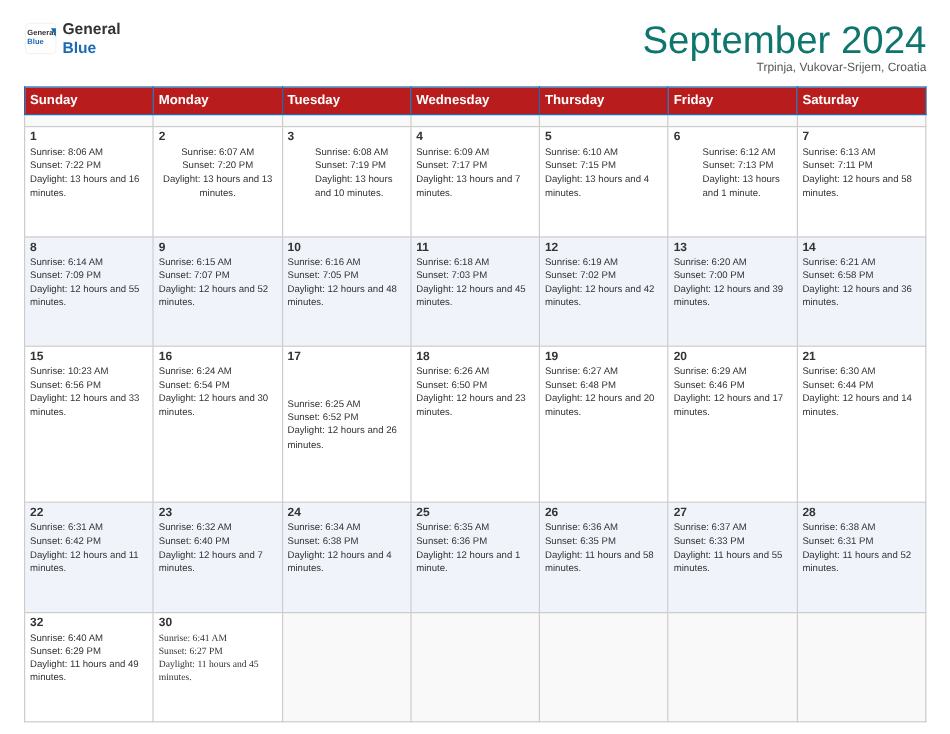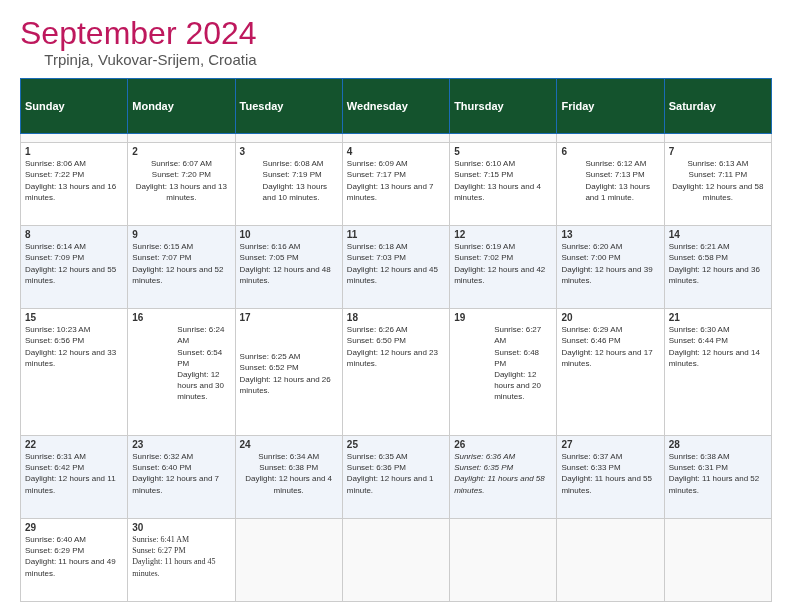--- a/index.html
+++ b/index.html
@@ -39,40 +39,40 @@
     .logo-icon {
       width: 28px;
       height: 28px;
     }
     .title-block {
       text-align: right;
     }
     .month-title {
       font-size: 32px;
       font-weight: normal;
-      color: #be185d;
+      color: #0f766e;
       line-height: 1.1;
     }
     .location {
-      font-size: 15px;
+      font-size: 10px;
       color: #555;
       text-align: right;
     }
     .calendar {
       flex: 1;
       border-collapse: collapse;
       width: 100%;
       table-layout: fixed;
     }
     .calendar th {
-      background-color: #14532d;
+      background-color: #b91c1c;
       color: #fff;
       font-size: 11px;
       font-weight: bold;
-      padding: 21px 4px;
+      padding: 5px 4px;
       text-align: left;
       border: 1px solid #1a6bb5;
     }
     .calendar td {
       border: 1px solid #ccc;
       vertical-align: top;
       padding: 3px 4px;
       font-size: 8.5px;
       color: #333;
       width: 14.28%;
@@ -98,20 +98,33 @@
     }
     .empty-cell {
       background: #f9f9f9 !important;
     }
   </style>
 </head>
 <body>
 
 <div class="page">
   <div class="header">
+    <div class="logo">
+      <svg class="logo-icon" viewBox="0 0 40 40">
+        <rect x="0" y="0" width="40" height="40" fill="white"></rect>
+        <rect x="2" y="2" width="36" height="36" rx="4" fill="white" stroke="#ddd" stroke-width="0.5"></rect>
+        <text x="4" y="16" font-size="9" font-weight="bold" fill="#333" font-family="Arial">General</text>
+        <text x="4" y="27" font-size="9" font-weight="bold" fill="#1a6bb5" font-family="Arial">Blue</text>
+        <polygon points="32,8 38,18 38,8" fill="#1a6bb5"></polygon>
+      </svg>
+      <div class="logo-text">
+        <span class="general">General</span>
+        <span class="blue">Blue</span>
+      </div>
+    </div>
     <div class="title-block">
       <div class="month-title">September 2024</div>
       <div class="location">Trpinja, Vukovar-Srijem, Croatia</div>
     </div>
   </div>
 
   <table class="calendar">
     <thead>
       <tr id="dow-row">
           <th>Sunday</th>
@@ -165,21 +178,21 @@
 Daylight: 13 hours and 4 minutes.</div>
           </td>
           <td>
             <span class="day-num">6</span>
             <div class="day-info" style="white-space: pre-line; margin-left: 24px;">Sunrise: 6:12 AM
 Sunset: 7:13 PM
 Daylight: 13 hours and 1 minute.</div>
           </td>
           <td>
             <span class="day-num">7</span>
-            <div class="day-info" style="white-space: pre-line; text-align: center;">Sunrise: 6:13 AM
+            <div class="day-info" style="white-space: pre-line;">Sunrise: 6:13 AM
 Sunset: 7:11 PM
 Daylight: 12 hours and 58 minutes.</div>
           </td>
         </tr>
         <tr>
           <td>
             <span class="day-num">8</span>
             <div class="day-info" style="white-space: pre-line;">Sunrise: 6:14 AM
 Sunset: 7:09 PM
 Daylight: 12 hours and 55 minutes.</div>
@@ -223,39 +236,39 @@
         </tr>
         <tr>
           <td>
             <span class="day-num">15</span>
             <div class="day-info" style="white-space: pre-line;">Sunrise: 10:23 AM
 Sunset: 6:56 PM
 Daylight: 12 hours and 33 minutes.</div>
           </td>
           <td>
             <span class="day-num">16</span>
-            <div class="day-info" style="white-space: pre-line; margin-left: 45px;">Sunrise: 6:24 AM
+            <div class="day-info" style="white-space: pre-line;">Sunrise: 6:24 AM
 Sunset: 6:54 PM
 Daylight: 12 hours and 30 minutes.</div>
           </td>
           <td>
             <span class="day-num">17</span>
             <div class="day-info" style="white-space: pre-line; margin-top: 28px;">Sunrise: 6:25 AM
 Sunset: 6:52 PM
 Daylight: 12 hours and 26 minutes.</div>
           </td>
           <td>
             <span class="day-num">18</span>
             <div class="day-info" style="white-space: pre-line;">Sunrise: 6:26 AM
 Sunset: 6:50 PM
 Daylight: 12 hours and 23 minutes.</div>
           </td>
           <td>
             <span class="day-num">19</span>
-            <div class="day-info" style="white-space: pre-line; margin-left: 40px;">Sunrise: 6:27 AM
+            <div class="day-info" style="white-space: pre-line;">Sunrise: 6:27 AM
 Sunset: 6:48 PM
 Daylight: 12 hours and 20 minutes.</div>
           </td>
           <td>
             <span class="day-num">20</span>
             <div class="day-info" style="white-space: pre-line;">Sunrise: 6:29 AM
 Sunset: 6:46 PM
 Daylight: 12 hours and 17 minutes.</div>
           </td>
           <td>
@@ -273,52 +286,52 @@
 Daylight: 12 hours and 11 minutes.</div>
           </td>
           <td>
             <span class="day-num">23</span>
             <div class="day-info" style="white-space: pre-line;">Sunrise: 6:32 AM
 Sunset: 6:40 PM
 Daylight: 12 hours and 7 minutes.</div>
           </td>
           <td>
             <span class="day-num">24</span>
-            <div class="day-info" style="white-space: pre-line; text-align: center;">Sunrise: 6:34 AM
+            <div class="day-info" style="white-space: pre-line;">Sunrise: 6:34 AM
 Sunset: 6:38 PM
 Daylight: 12 hours and 4 minutes.</div>
           </td>
           <td>
             <span class="day-num">25</span>
             <div class="day-info" style="white-space: pre-line;">Sunrise: 6:35 AM
 Sunset: 6:36 PM
 Daylight: 12 hours and 1 minute.</div>
           </td>
           <td>
             <span class="day-num">26</span>
-            <div class="day-info" style="white-space: pre-line; font-style: italic;">Sunrise: 6:36 AM
+            <div class="day-info" style="white-space: pre-line;">Sunrise: 6:36 AM
 Sunset: 6:35 PM
 Daylight: 11 hours and 58 minutes.</div>
           </td>
           <td>
             <span class="day-num">27</span>
             <div class="day-info" style="white-space: pre-line;">Sunrise: 6:37 AM
 Sunset: 6:33 PM
 Daylight: 11 hours and 55 minutes.</div>
           </td>
           <td>
             <span class="day-num">28</span>
             <div class="day-info" style="white-space: pre-line;">Sunrise: 6:38 AM
 Sunset: 6:31 PM
 Daylight: 11 hours and 52 minutes.</div>
           </td>
         </tr>
         <tr>
           <td>
-            <span class="day-num">29</span>
+            <span class="day-num">32</span>
             <div class="day-info" style="white-space: pre-line;">Sunrise: 6:40 AM
 Sunset: 6:29 PM
 Daylight: 11 hours and 49 minutes.</div>
           </td>
           <td>
             <span class="day-num">30</span>
             <div class="day-info" style="white-space: pre-line; font-family: Liberation Serif, serif;">Sunrise: 6:41 AM
 Sunset: 6:27 PM
 Daylight: 11 hours and 45 minutes.</div>
           </td>

